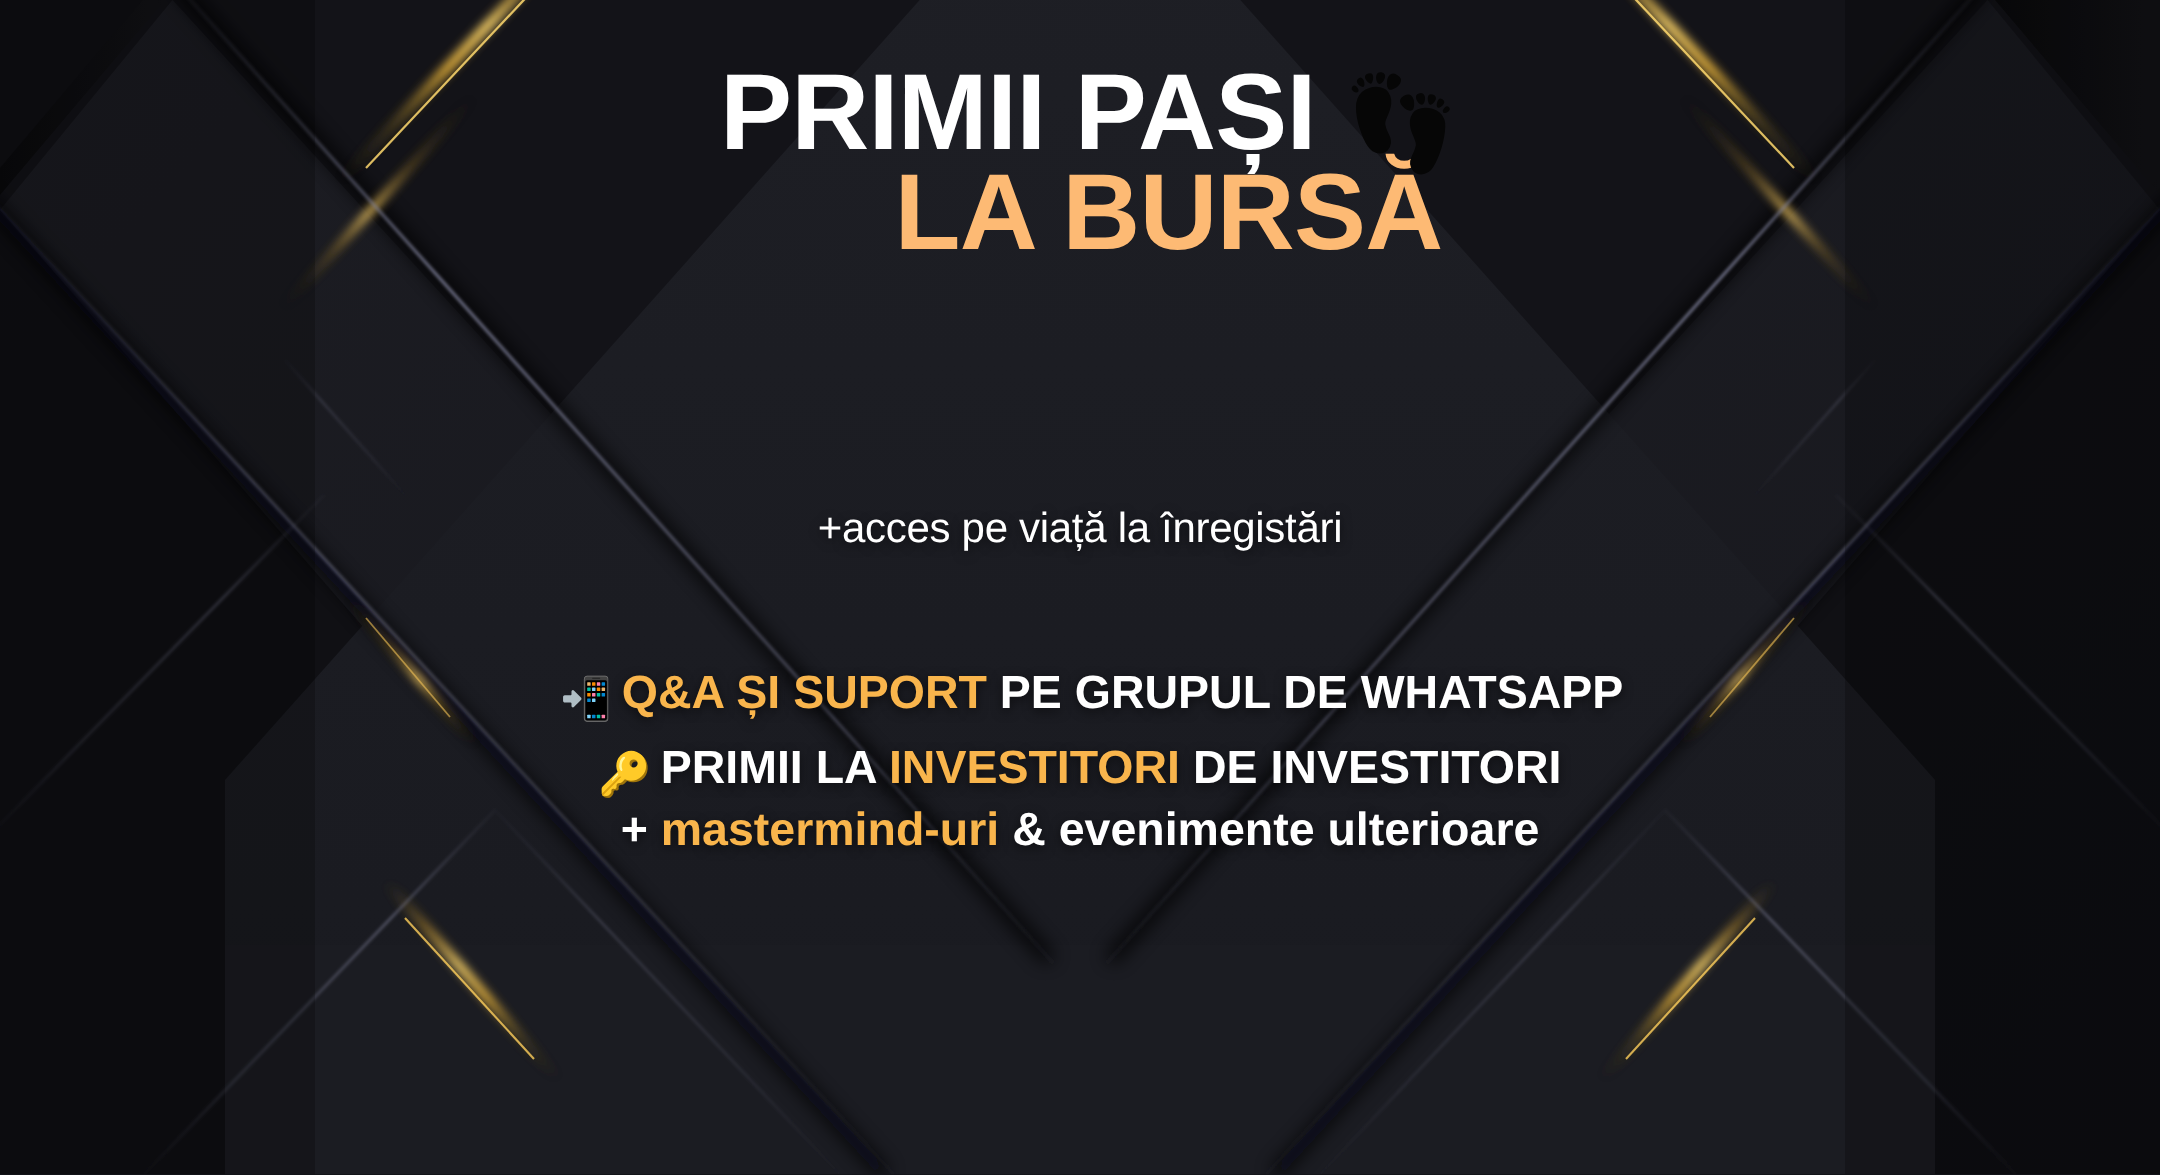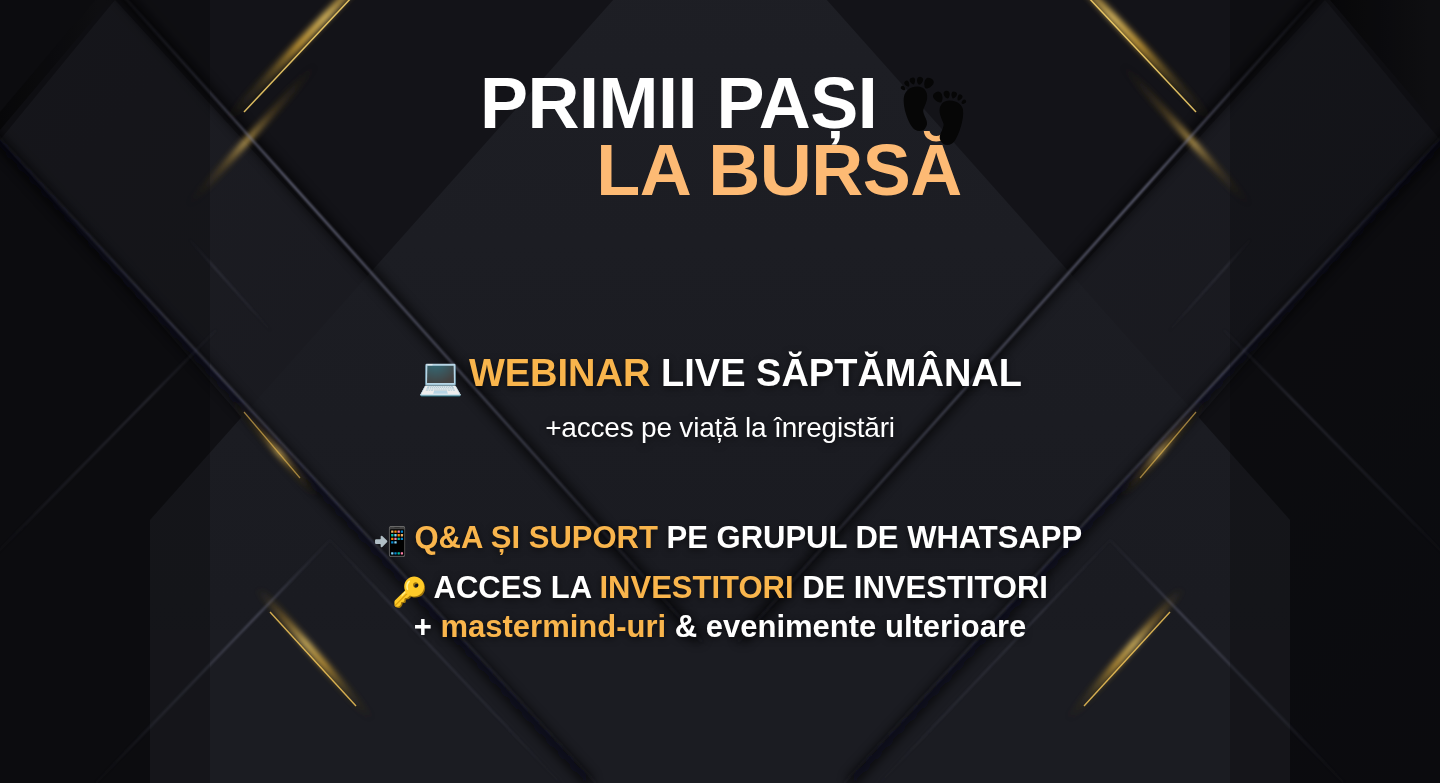--- a/index.html
+++ b/index.html
@@ -23,21 +23,21 @@
 
   
   .content{
     position:absolute;inset:0;
     display:flex;flex-direction:column;
     align-items:center;
     z-index:5;
   }
 
   .heading{
-    margin-top:68px;
+    margin-top:40px;
     text-align:center;
     line-height:0.98;
     letter-spacing:-0.5px;
   }
   .head-line{
     display:block;
     font-size:72px;
     font-weight:bold;
     white-space:nowrap;
   }
@@ -217,33 +217,30 @@
   </div>
 
   <div class="content">
 
     <div class="heading">
       <span class="head-line head-l1"><span>PRIMII PAȘI</span><span class="foot-emoji">👣</span></span>
       <span class="head-line head-l2">LA BURSĂ</span>
     </div>
 
     <div class="block-a">
-      <div class="row r-webinar">
-        <span class="emj">💻</span><span class="amber">WEBINAR</span><span> LIVE SĂPTĂMÂNAL</span>
-      </div>
       <div class="row r-sub">+acces pe viață la înregistări</div>
     </div>
 
     <div class="block-b">
       <div class="row r-qa">
         <span class="emj emj-ph">📲</span><span class="amber">Q&amp;A ȘI SUPORT</span><span> PE GRUPUL DE WHATSAPP</span>
       </div>
 
       <div class="row r-acces">
-        <span class="emj emj-key">🔑</span><span>ACCES LA </span><span class="amber">INVESTITORI</span><span> DE INVESTITORI</span>
+        <span class="emj emj-key">🔑</span><span>PRIMII LA </span><span class="amber">INVESTITORI</span><span> DE INVESTITORI</span>
       </div>
 
       <div class="row r-mm">
         <span>+ </span><span class="amber">mastermind-uri</span><span> &amp; evenimente ulterioare</span>
       </div>
     </div>
 
   </div>
 </div>
 

